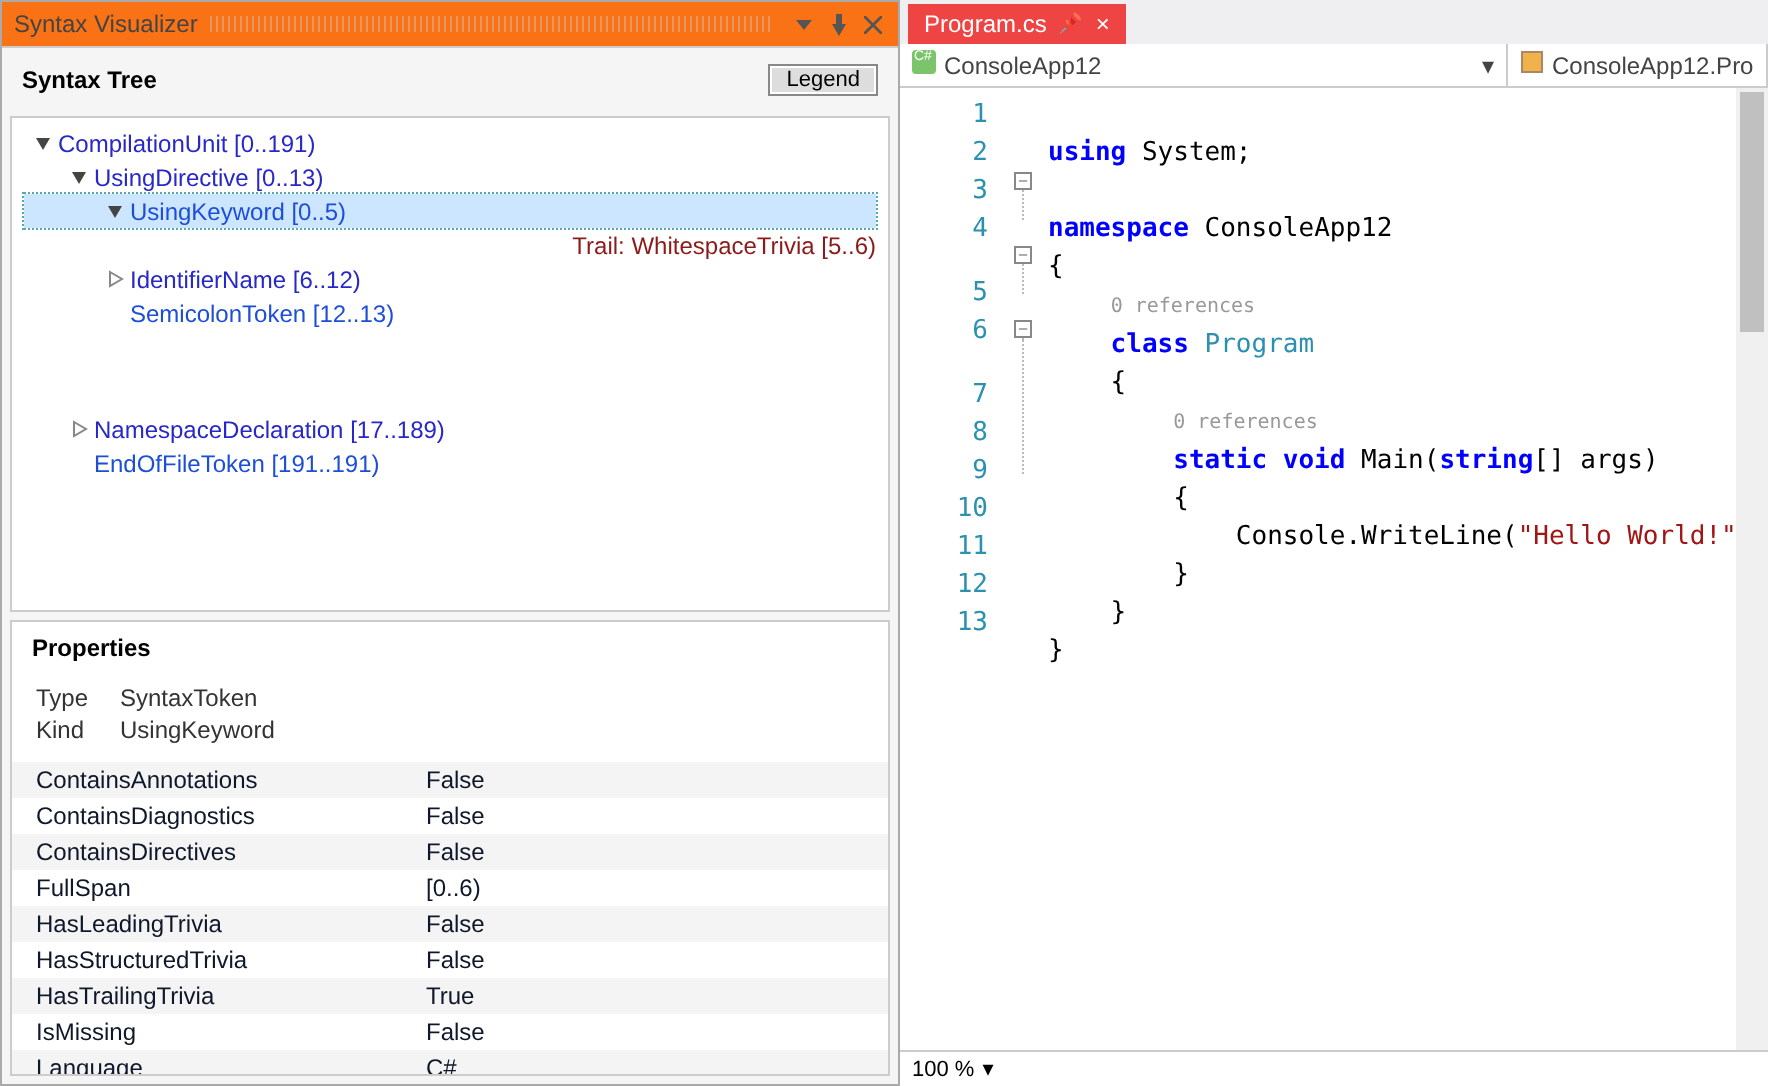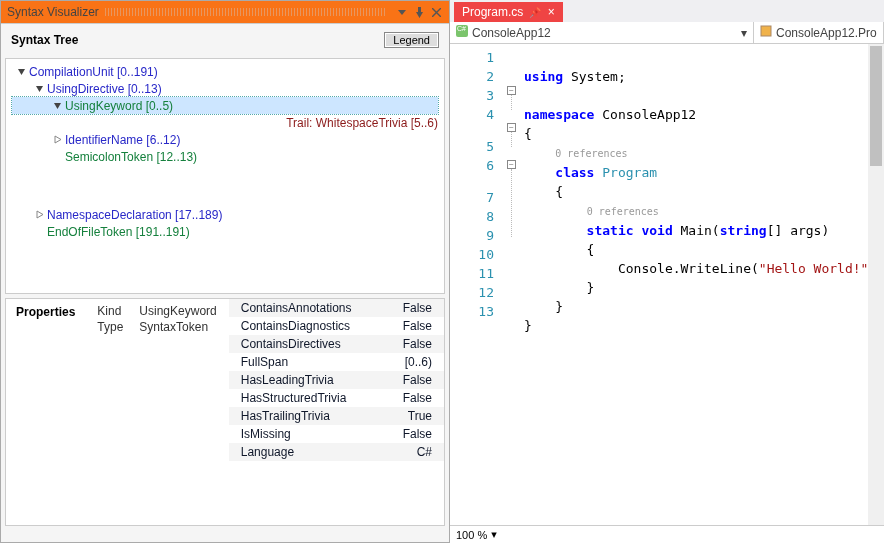--- a/index.html
+++ b/index.html
@@ -10,23 +10,23 @@
 .panel-title-dots { flex: 1; margin: 0 6px; height: 8px; background: repeating-linear-gradient(90deg,#ccc 0 1px,transparent 1px 3px); opacity:.4; }
 .panel-icon { width: 14px; height: 14px; display: inline-flex; align-items: center; justify-content: center; margin-left: 3px; cursor: pointer; color:#555; }
 .section-header { font-weight: 600; padding: 8px 10px; background: #f5f5f5; display: flex; align-items: center; justify-content: space-between; }
 .legend-btn { border: 1px solid #888; background: #ddd; padding: 1px 8px; font-size: 11px; cursor: pointer; box-shadow: inset 0 0 0 1px #fff; }
 .tree-area { flex: 1; background: #fff; border: 1px solid #ccc; margin: 2px 4px; overflow: auto; padding: 4px 6px; }
 .tree-row { display: flex; align-items: center; height: 17px; white-space: nowrap; cursor: pointer; }
 .tree-caret { width: 11px; height: 11px; display: inline-flex; align-items: center; justify-content: center; margin-right: 2px; color: #666; }
 .tree-label { }
 .blue { color: #2828c8; }
 .darkred { color: #8b1a1a; }
-.green { color: #15803d; }
+.green { color: #1d4ed8; }
 .selected { background: #cde6ff; outline: 1px dotted #5aa; }
-.props-area { border-top: 2px solid #bbb; background: #fff; margin: 2px 4px 16px; border: 1px solid #ccc; display:flex; flex-direction:row; }
+.props-area { border-top: 2px solid #bbb; background: #fff; margin: 2px 4px 4px; border: 1px solid #ccc; display:flex; flex-direction:column; }
 .props-header { font-weight: 600; padding: 6px 10px; }
 .props-list { padding: 4px 0 8px; }
 .prop-row { display:flex; padding: 1px 12px; font-size: 12px; }
 .prop-key { width: 42px; color:#333;}
 .prop-val { color:#333; }
 .grid-area { overflow-y: scroll; flex:1; }
 .grid-row { display:flex; padding:2px 12px; color:#0f172a; }
 .grid-row:nth-child(odd){ background:#f4f4f4; }
 .grid-key { width: 195px; }
 .grid-val { }
@@ -136,26 +136,26 @@
       <div class="tree-row" style="padding-left: 22px;">
         <span class="tree-caret"></span>
         <span class="tree-label green">EndOfFileToken [191..191)</span>
       </div>
     </div>
 
   <div class="props-area" style="height:228px;">
     <div class="props-header">Properties</div>
     <div class="props-list">
       <div class="prop-row">
+          <span class="prop-key">Type</span>
+          <span class="prop-val">SyntaxToken</span>
+        </div>
+      <div class="prop-row">
           <span class="prop-key">Kind</span>
           <span class="prop-val">UsingKeyword</span>
-        </div>
-      <div class="prop-row">
-          <span class="prop-key">Type</span>
-          <span class="prop-val">SyntaxToken</span>
         </div>
     </div>
     <div class="grid-area" id="grid">
         <div class="grid-row">
           <span class="grid-key">ContainsAnnotations</span>
           <span class="grid-val">False</span>
         </div>
         <div class="grid-row">
           <span class="grid-key">ContainsDiagnostics</span>
           <span class="grid-val">False</span>

